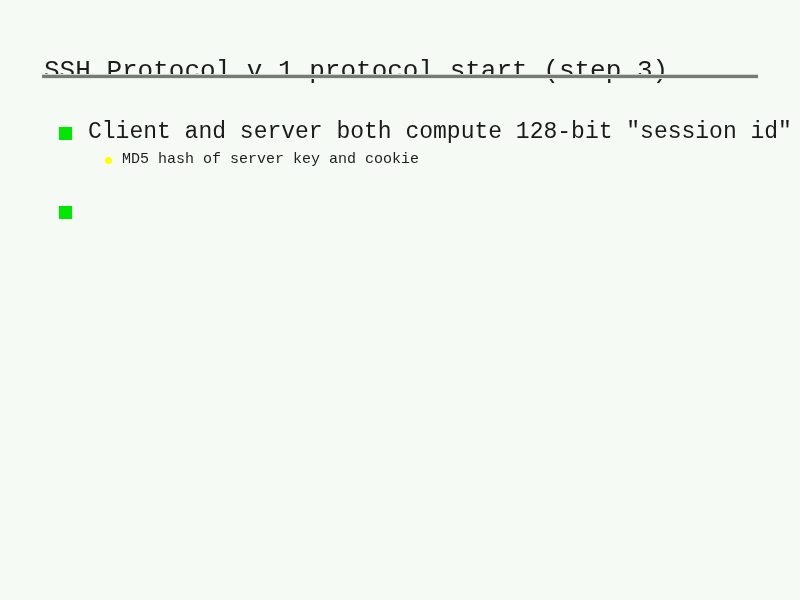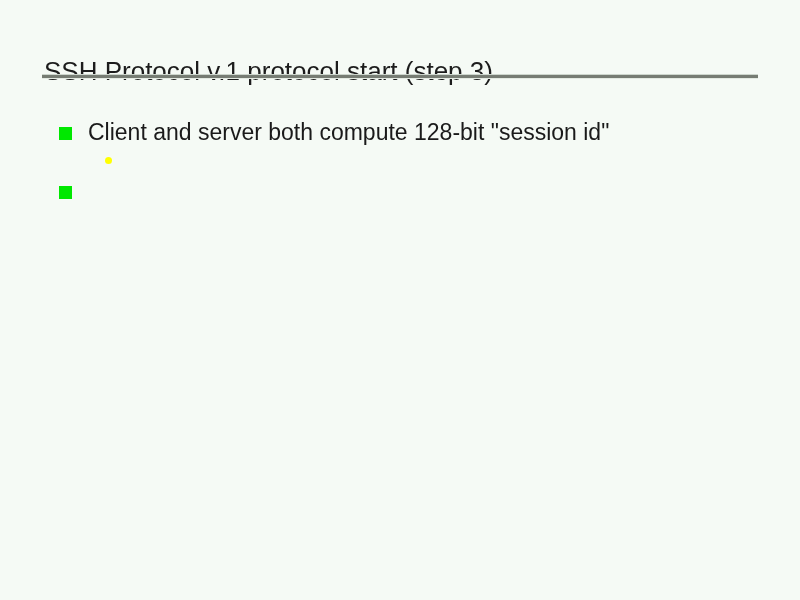--- a/index.html
+++ b/index.html
@@ -13,20 +13,21 @@
     font-family: "Liberation Sans", sans-serif;
     overflow: hidden;
   }
 
   #slide {
     position: relative;
     width: 800px;
     height: 600px;
     background: #f5faf5;
     box-sizing: border-box;
+    font-family: Liberation Mono, monospace;
   }
 
   
   #slide-title {
     position: absolute;
     left: 44px;
     top: 38px;
     font-size: 26px;
     line-height: 32px;
     color: #1c1c1c;
@@ -146,20 +147,21 @@
 
   <div id="body-content">
     <ul class="level1">
 
       <li class="bullet-l1">
         <span class="marker-sq"></span>
         <span>Client and server both compute 128-bit "session id"</span>
         <ul class="level2">
           <li class="bullet-l2">
             <span class="marker-dot"></span>
+            <span>MD5 hash of server key and cookie</span>
           </li>
         </ul>
       </li>
 
       <li class="group-gap"></li>
 
       <li class="bullet-l1">
         <span class="marker-sq"></span>
       </li>
 

